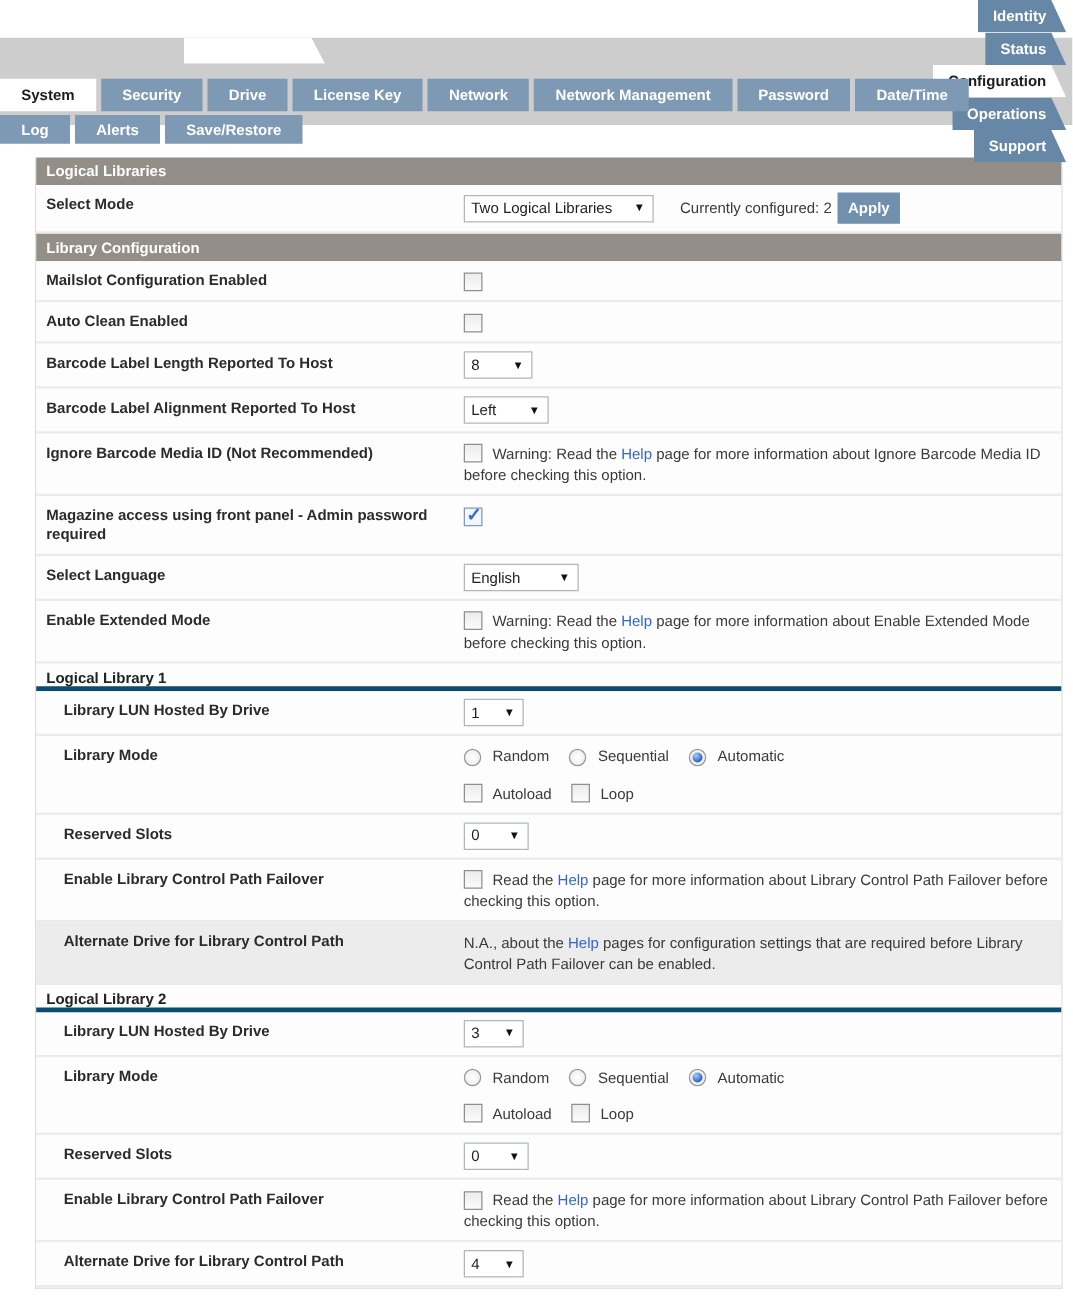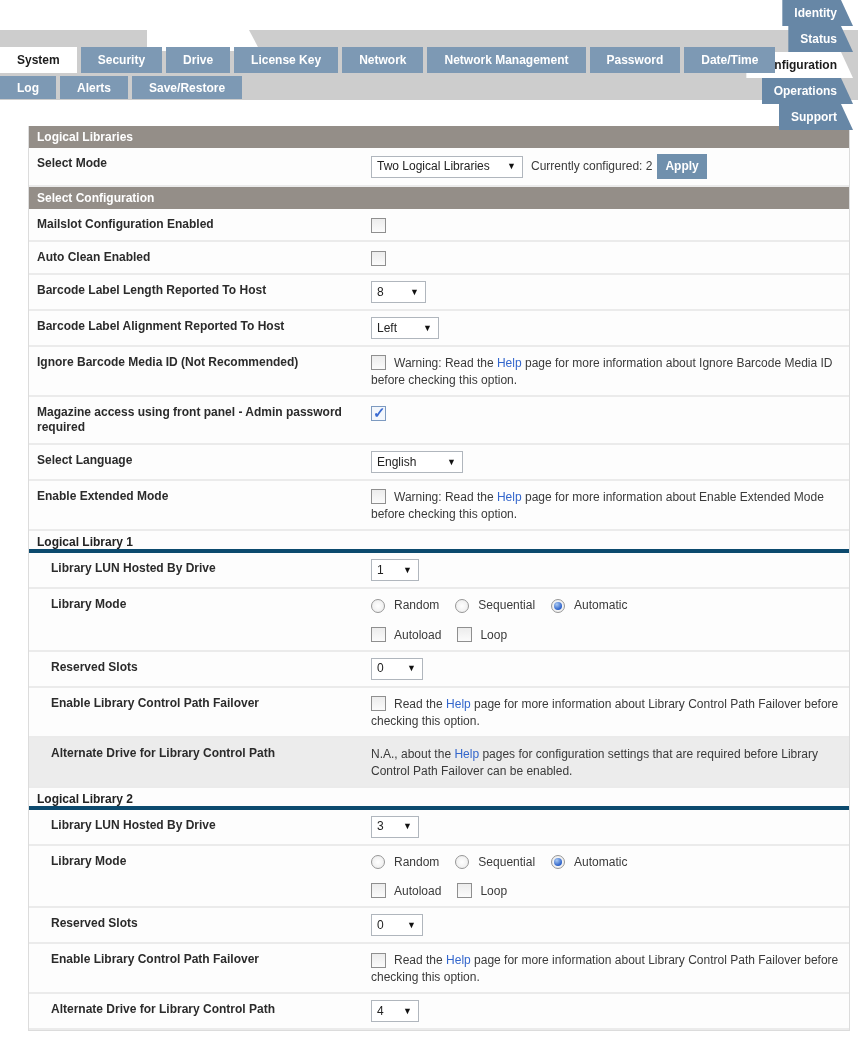--- a/index.html
+++ b/index.html
@@ -11,21 +11,21 @@
   .tab1 { height:26px; line-height:26px; margin-right:5px; padding:0 16px 0 12px;
     background:#6787a6; color:#fff; font-weight:bold; cursor:pointer;
     clip-path: polygon(0 0, calc(100% - 12px) 0, 100% 100%, 0 100%); }
   .tab1.active { background:#fff; color:#1c1c1c; position:relative; }
   .band { position:relative; background:#cdcdcd; height:70px; padding-top:17px; }
   .flap { position:absolute; top:0; height:21px; background:#fff; z-index:1;
     clip-path: polygon(0 0, calc(100% - 11px) 0, 100% 100%, 0 100%); }
   .nav2 { position:relative; display:flex; height:26px; padding-left:0; z-index:2; }
   .nav3 { position:relative; display:flex; height:23px; margin-top:3px; z-index:2; }
   .tab2 { height:100%; display:flex; align-items:center; justify-content:center;
-    padding:0 17px; margin-right:4px; background:#7d99b4; color:#fff; font-weight:bold; cursor:pointer; }
+    padding:0 17px; margin-right:4px; background:#7d99b4; color:#fff; font-weight:bold; cursor:pointer;margin-top:16px; }
   .tab2.active { background:#fff; color:#1c1c1c; }
 
   
   .tablewrap { width:822px; margin:26px 0 0 28px; border:1px solid #dcdcdc; border-top:none; background:#fff; }
   .secrow { background:#948e88; color:#fff; font-weight:bold; padding:4px 8px; height:22px; }
   .grouprow { background:#fdfdfd; font-weight:bold; color:#222; padding:4px 8px; height:22px; border-bottom:4px solid #0c4a6e; }
   .fieldrow { display:flex; background:#fdfdfd; border-bottom:2px solid #ebebeb; }
   .fieldrow.gray { background:#ececec; }
   .flabel { width:342px; flex:0 0 342px; padding:8px 10px 8px 8px; font-weight:bold; color:#2b2b2b; line-height:15px; }
   .fieldrow.indent .flabel { padding-left:22px; }
@@ -45,21 +45,21 @@
     color:#3a6bd2; font-weight:bold; font-size:15px; }
   .cb.inline { margin-right:8px; margin-top:-2px; }
   .radio { display:inline-block; width:14px; height:14px; border:1px solid #979797; border-radius:50%;
     background:radial-gradient(#ffffff,#e9e9e9); vertical-align:middle; cursor:pointer; position:relative; margin-right:9px; }
   .radio.sel-on::after { content:""; position:absolute; left:2px; top:2px; width:8px; height:8px; border-radius:50%;
     background:radial-gradient(circle at 35% 30%, #a9c9f2 0%, #2d62c9 70%); }
   .rlabel, .clabel { margin-right:16px; vertical-align:middle; }
   .modeline2 { margin-top:12px; }
   .btn { display:inline-block; background:#7090ad; color:#fff; font-weight:bold;
     padding:4px 8px; margin-left:5px; cursor:pointer; vertical-align:middle; }
-  .aftertext { margin-left:8px; vertical-align:middle; }
+  .aftertext { margin-left:21px; vertical-align:middle; }
   a.hlp { color:#3366cc; text-decoration:none; cursor:pointer; }
 </style>
 </head>
 <body>
 
 <div class="nav1" id="nav1">
     <div class="tab1">Identity</div>
     <div class="tab1">Status</div>
     <div class="tab1 active">Configuration</div>
     <div class="tab1">Operations</div>
@@ -86,21 +86,21 @@
 
 <div class="tablewrap" id="tablewrap">
     <div class="secrow">Logical Libraries</div>
     <div class="fieldrow">
       <div class="flabel">Select Mode</div>
       <div class="fctrl"><span class="sel" style="width: 152px;">
           <span>Two Logical Libraries</span>
           <span class="arr">▼</span>
         </span><span class="aftertext">Currently configured: 2</span><span class="btn">Apply</span></div>
     </div>
-    <div class="secrow">Select Configuration</div>
+    <div class="secrow">Library Configuration</div>
     <div class="fieldrow">
       <div class="flabel">Mailslot Configuration Enabled</div>
       <div class="fctrl vpad"><span class="cb"></span></div>
     </div>
     <div class="fieldrow">
       <div class="flabel">Auto Clean Enabled</div>
       <div class="fctrl vpad"><span class="cb"></span></div>
     </div>
     <div class="fieldrow">
       <div class="flabel">Barcode Label Length Reported To Host</div>

